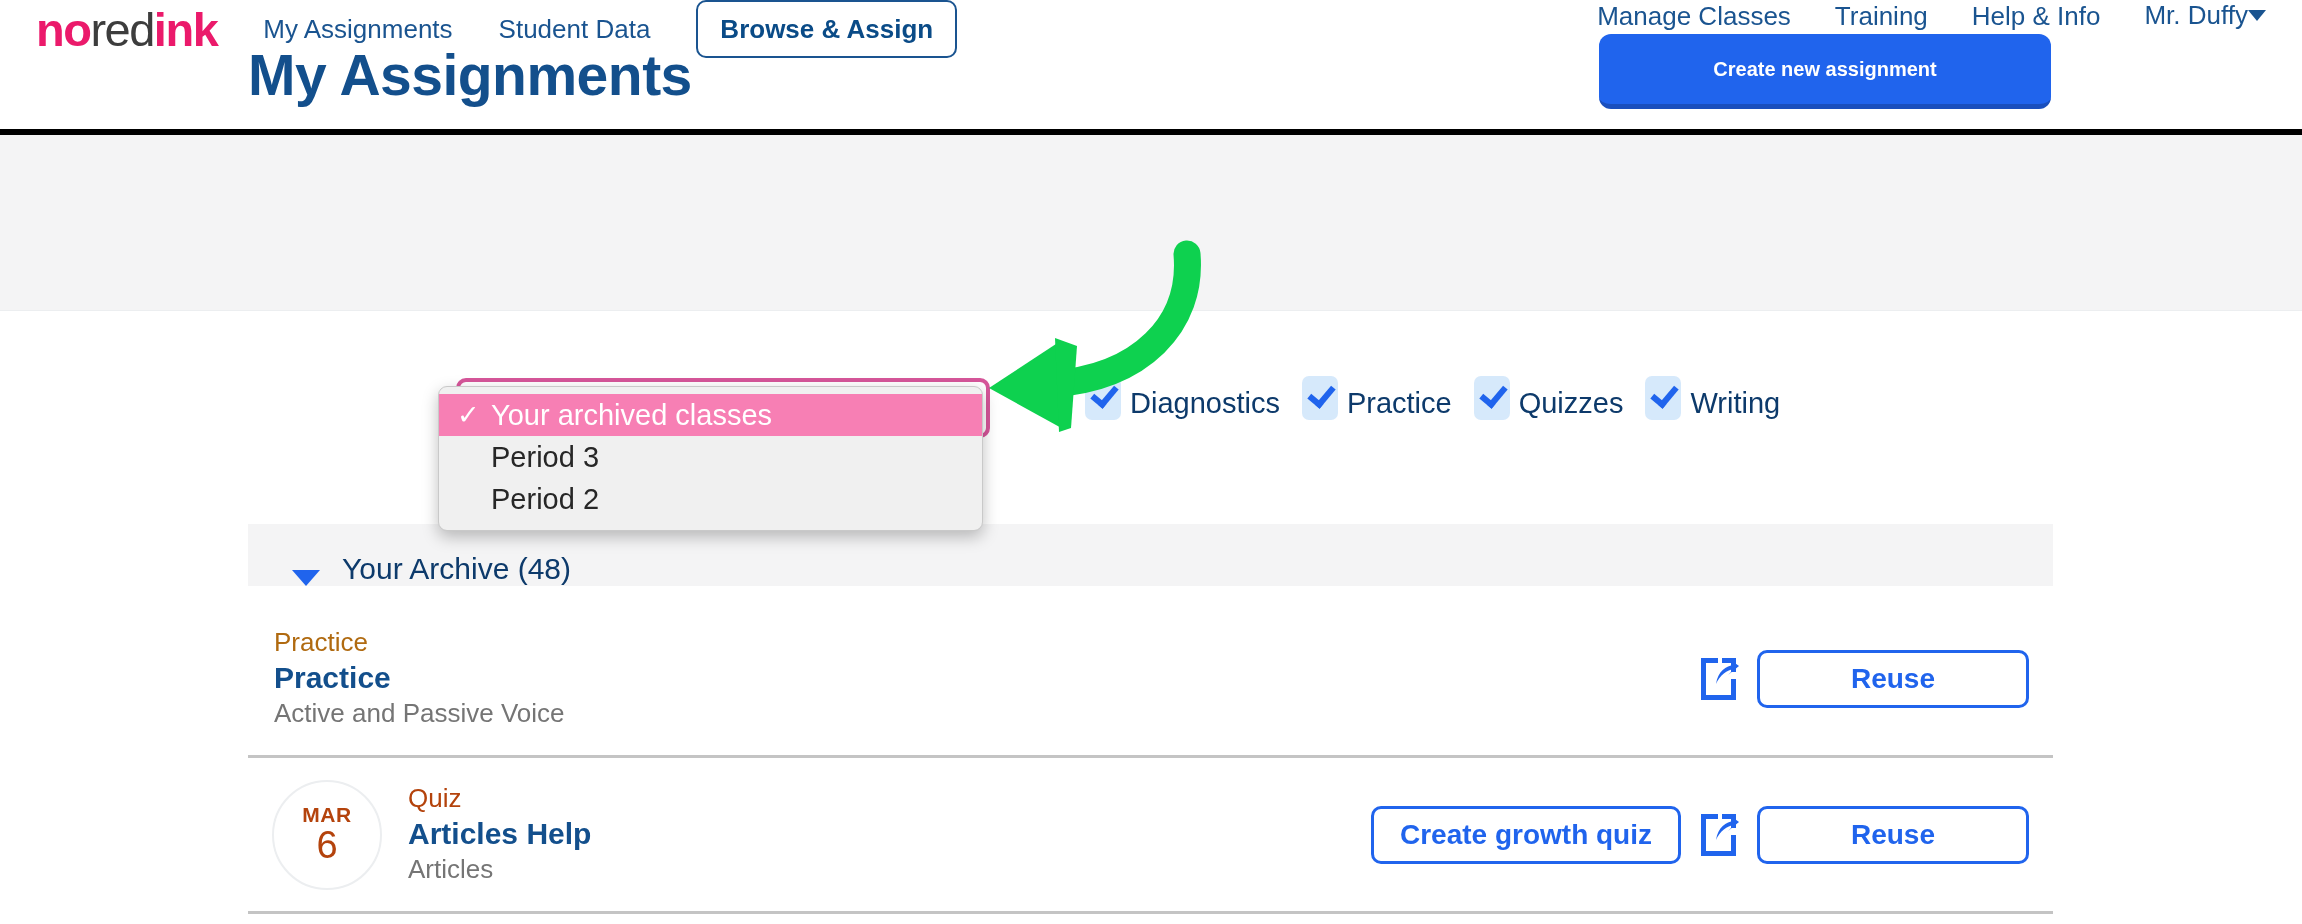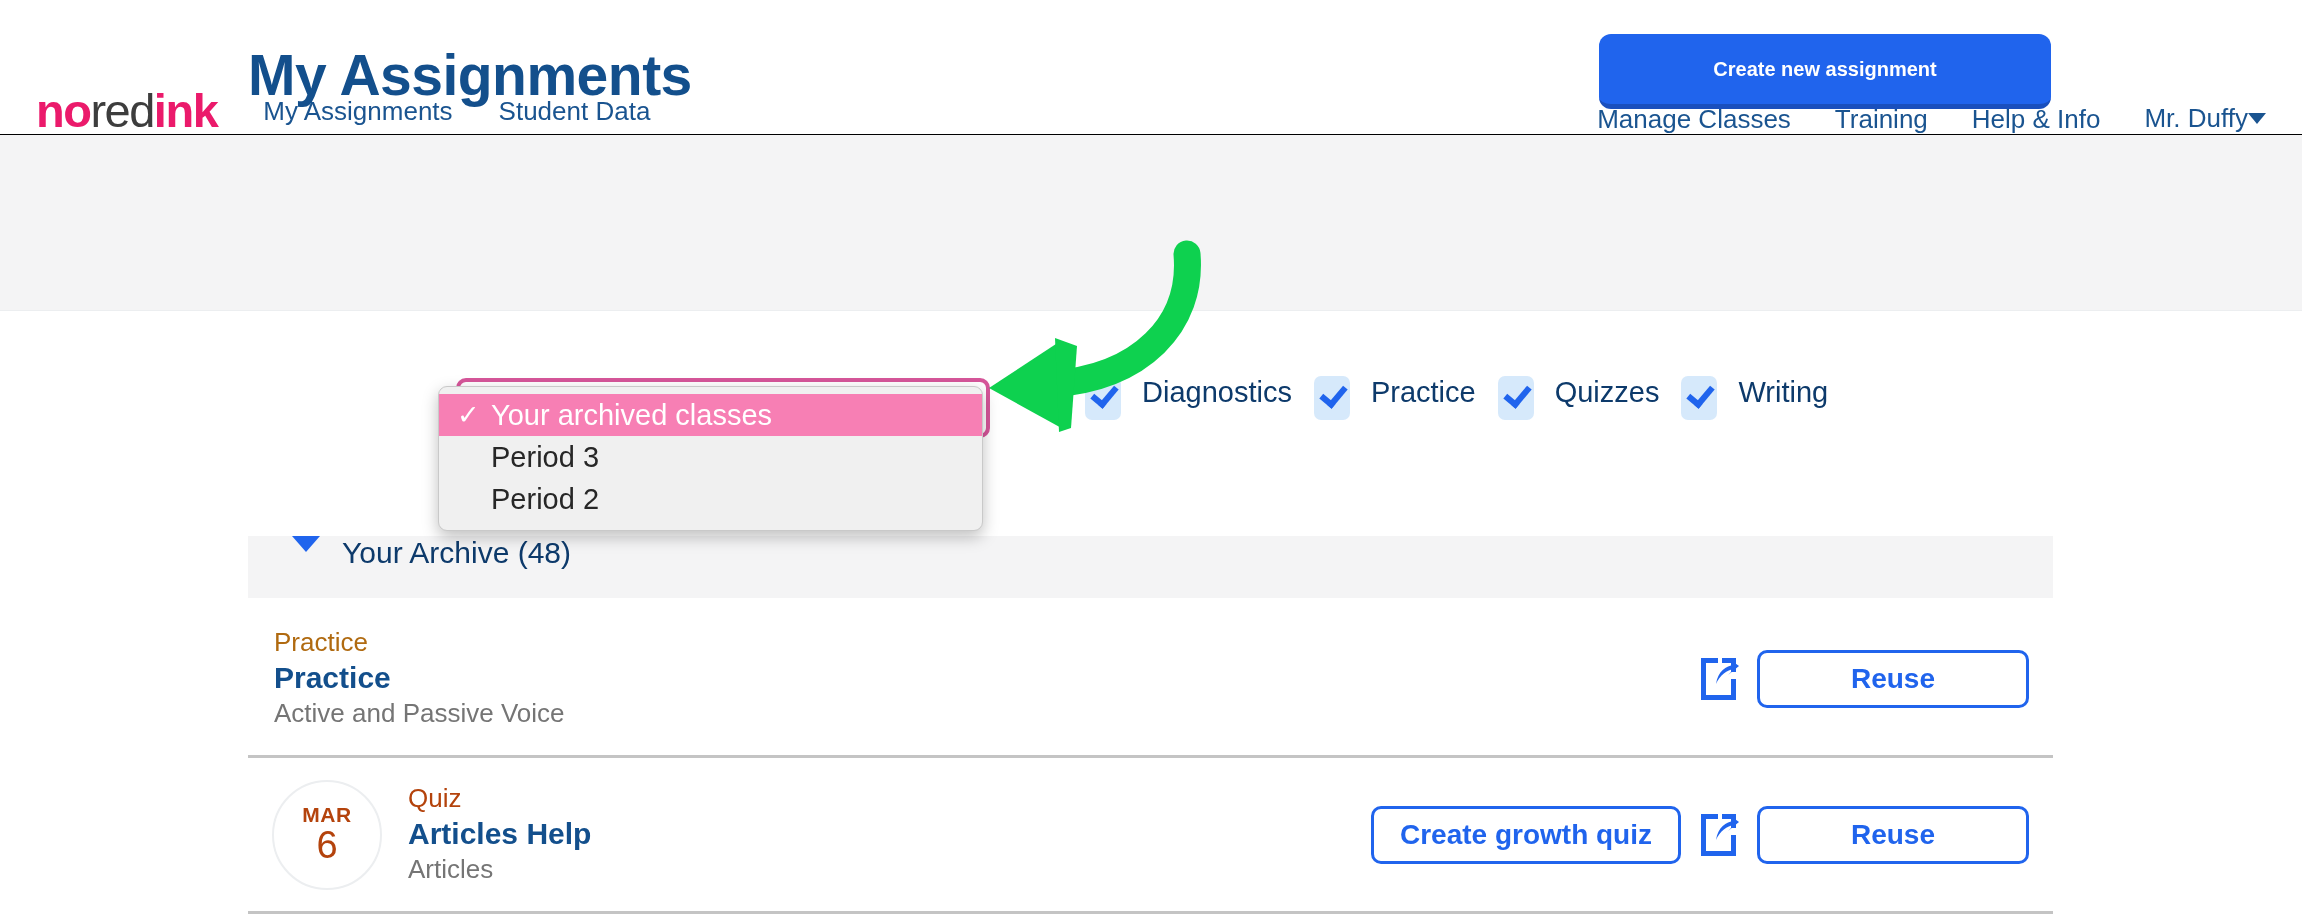--- a/index.html
+++ b/index.html
@@ -10,23 +10,23 @@
     font-family: "Liberation Sans", sans-serif;
     overflow: hidden;
   }
 
   
   .topnav {
     position: absolute;
     left: 0; top: 0;
     width: 2302px; height: 135px;
     background: #ffffff;
-    border-bottom: 1px solid #000000;
-    display: flex;
-    align-items: flex-end;
+    border-bottom: 6px solid #000000;
+    display: flex;
+    align-items: flex-start;
   }
   .nav-left {
     display: flex;
     align-items: center;
     margin-left: 36px;
   }
   .logo {
     font-size: 47px;
     font-weight: bold;
     letter-spacing: -1.5px;
@@ -163,22 +163,22 @@
   .checks {
     position: absolute;
     left: 1085px; top: 376px;
     display: flex;
     align-items: center;
     gap: 22px;
     z-index: 10;
   }
   .check-item {
     display: flex;
-    align-items: flex-start;
-    gap: 21px;
+    align-items: flex-end;
+    gap: 9px;
     cursor: pointer;
   }
   .cb {
     width: 36px; height: 44px;
     background: #d6e9fb;
     border-radius: 7px;
     position: relative;
     flex: none;
   }
   .cb:after {
@@ -201,25 +201,25 @@
     position: absolute;
     left: 955px; top: 238px;
     width: 260px; height: 200px;
     z-index: 40;
     pointer-events: none;
   }
 
   
   .archive-band {
     position: absolute;
-    left: 248px; top: 536px;
+    left: 248px; top: 524px;
     width: 1805px; height: 62px;
     background: #f4f4f5;
     display: flex;
-    align-items: flex-start;
+    align-items: flex-end;
   }
   .chev-down-blue {
     margin-left: 44px;
     width: 0; height: 0;
     border-left: 14px solid transparent;
     border-right: 14px solid transparent;
     border-top: 16px solid #2064ed;
     cursor: pointer;
   }
   .archive-title {
@@ -322,20 +322,21 @@
 </head>
 <body>
 
 <div class="topnav">
   <div class="nav-left">
     <div class="logo">
       <span class="lo-no">no</span><span class="lo-red">red</span><span class="lo-ink">ink</span>
     </div>
     <div class="nav-link">My Assignments</div>
     <div class="nav-link">Student Data</div>
+    <div class="nav-pill">Browse &amp; Assign</div>
   </div>
 
   <div class="nav-right">
     <div class="nav-link">Manage Classes</div>
     <div class="nav-link">Training</div>
     <div class="nav-link">Help &amp; Info</div>
     <div class="nav-user">
       <span>Mr. Duffy</span>
       <span class="chev chev-down-navy"></span>
     </div>

